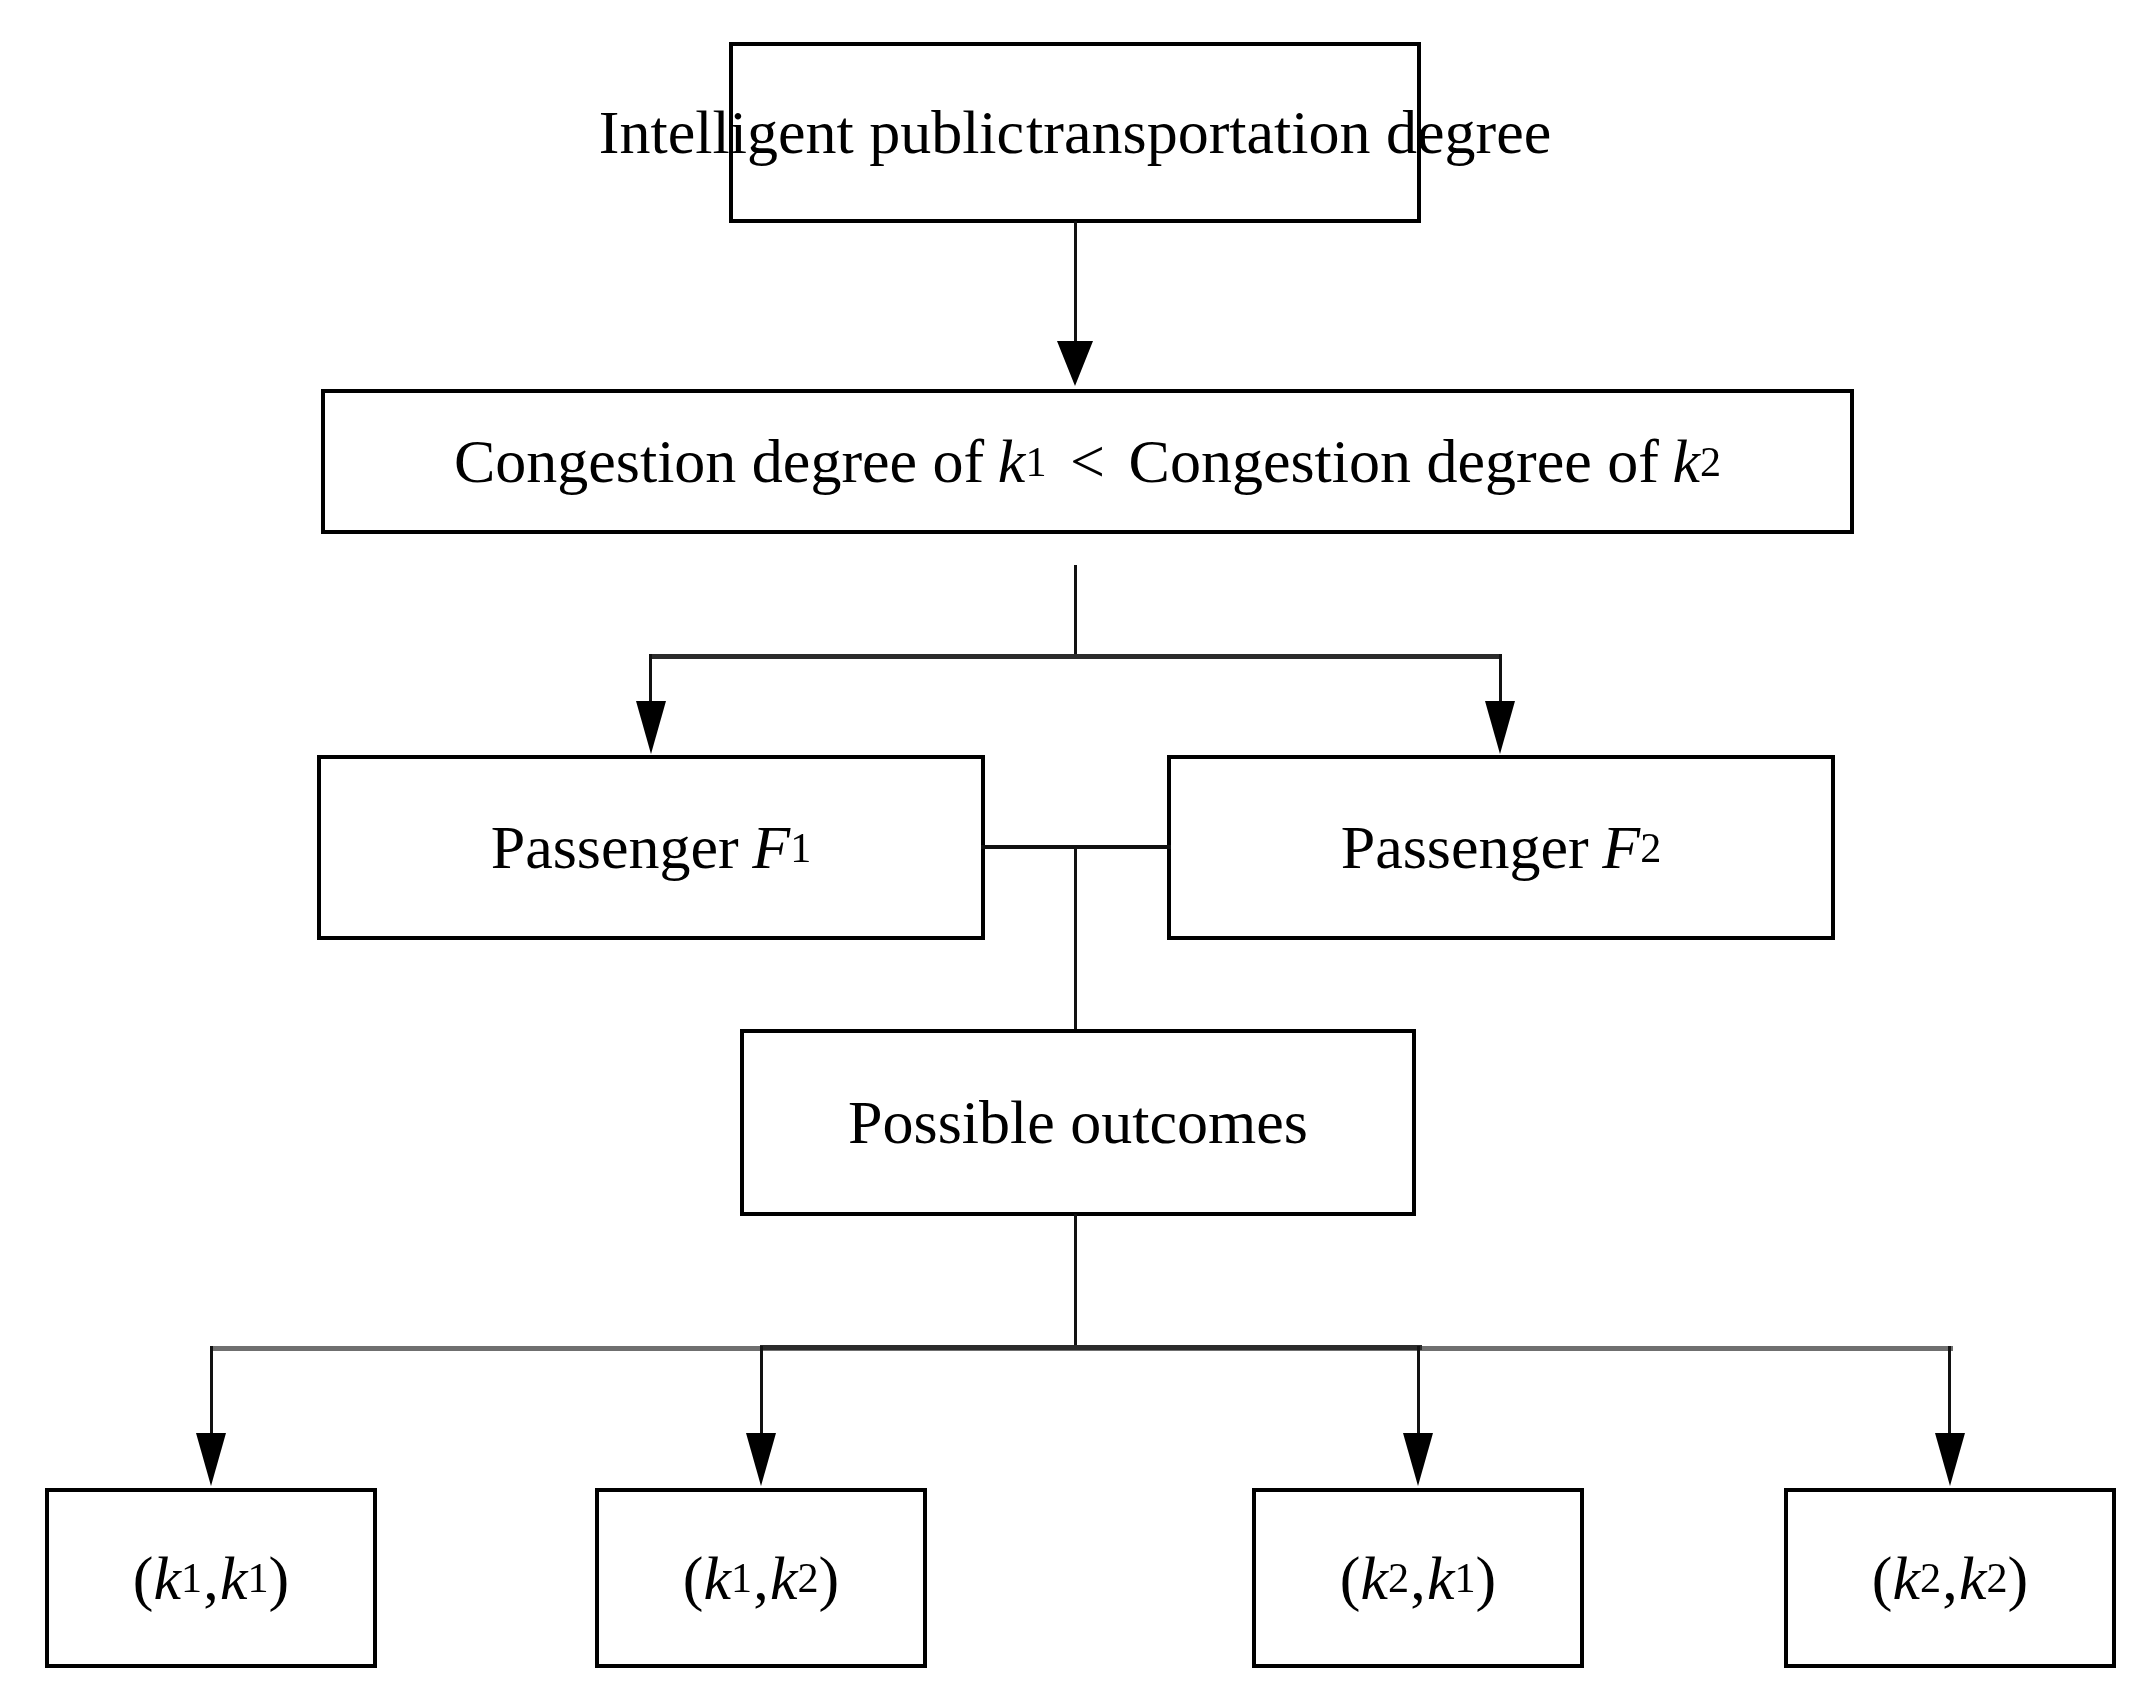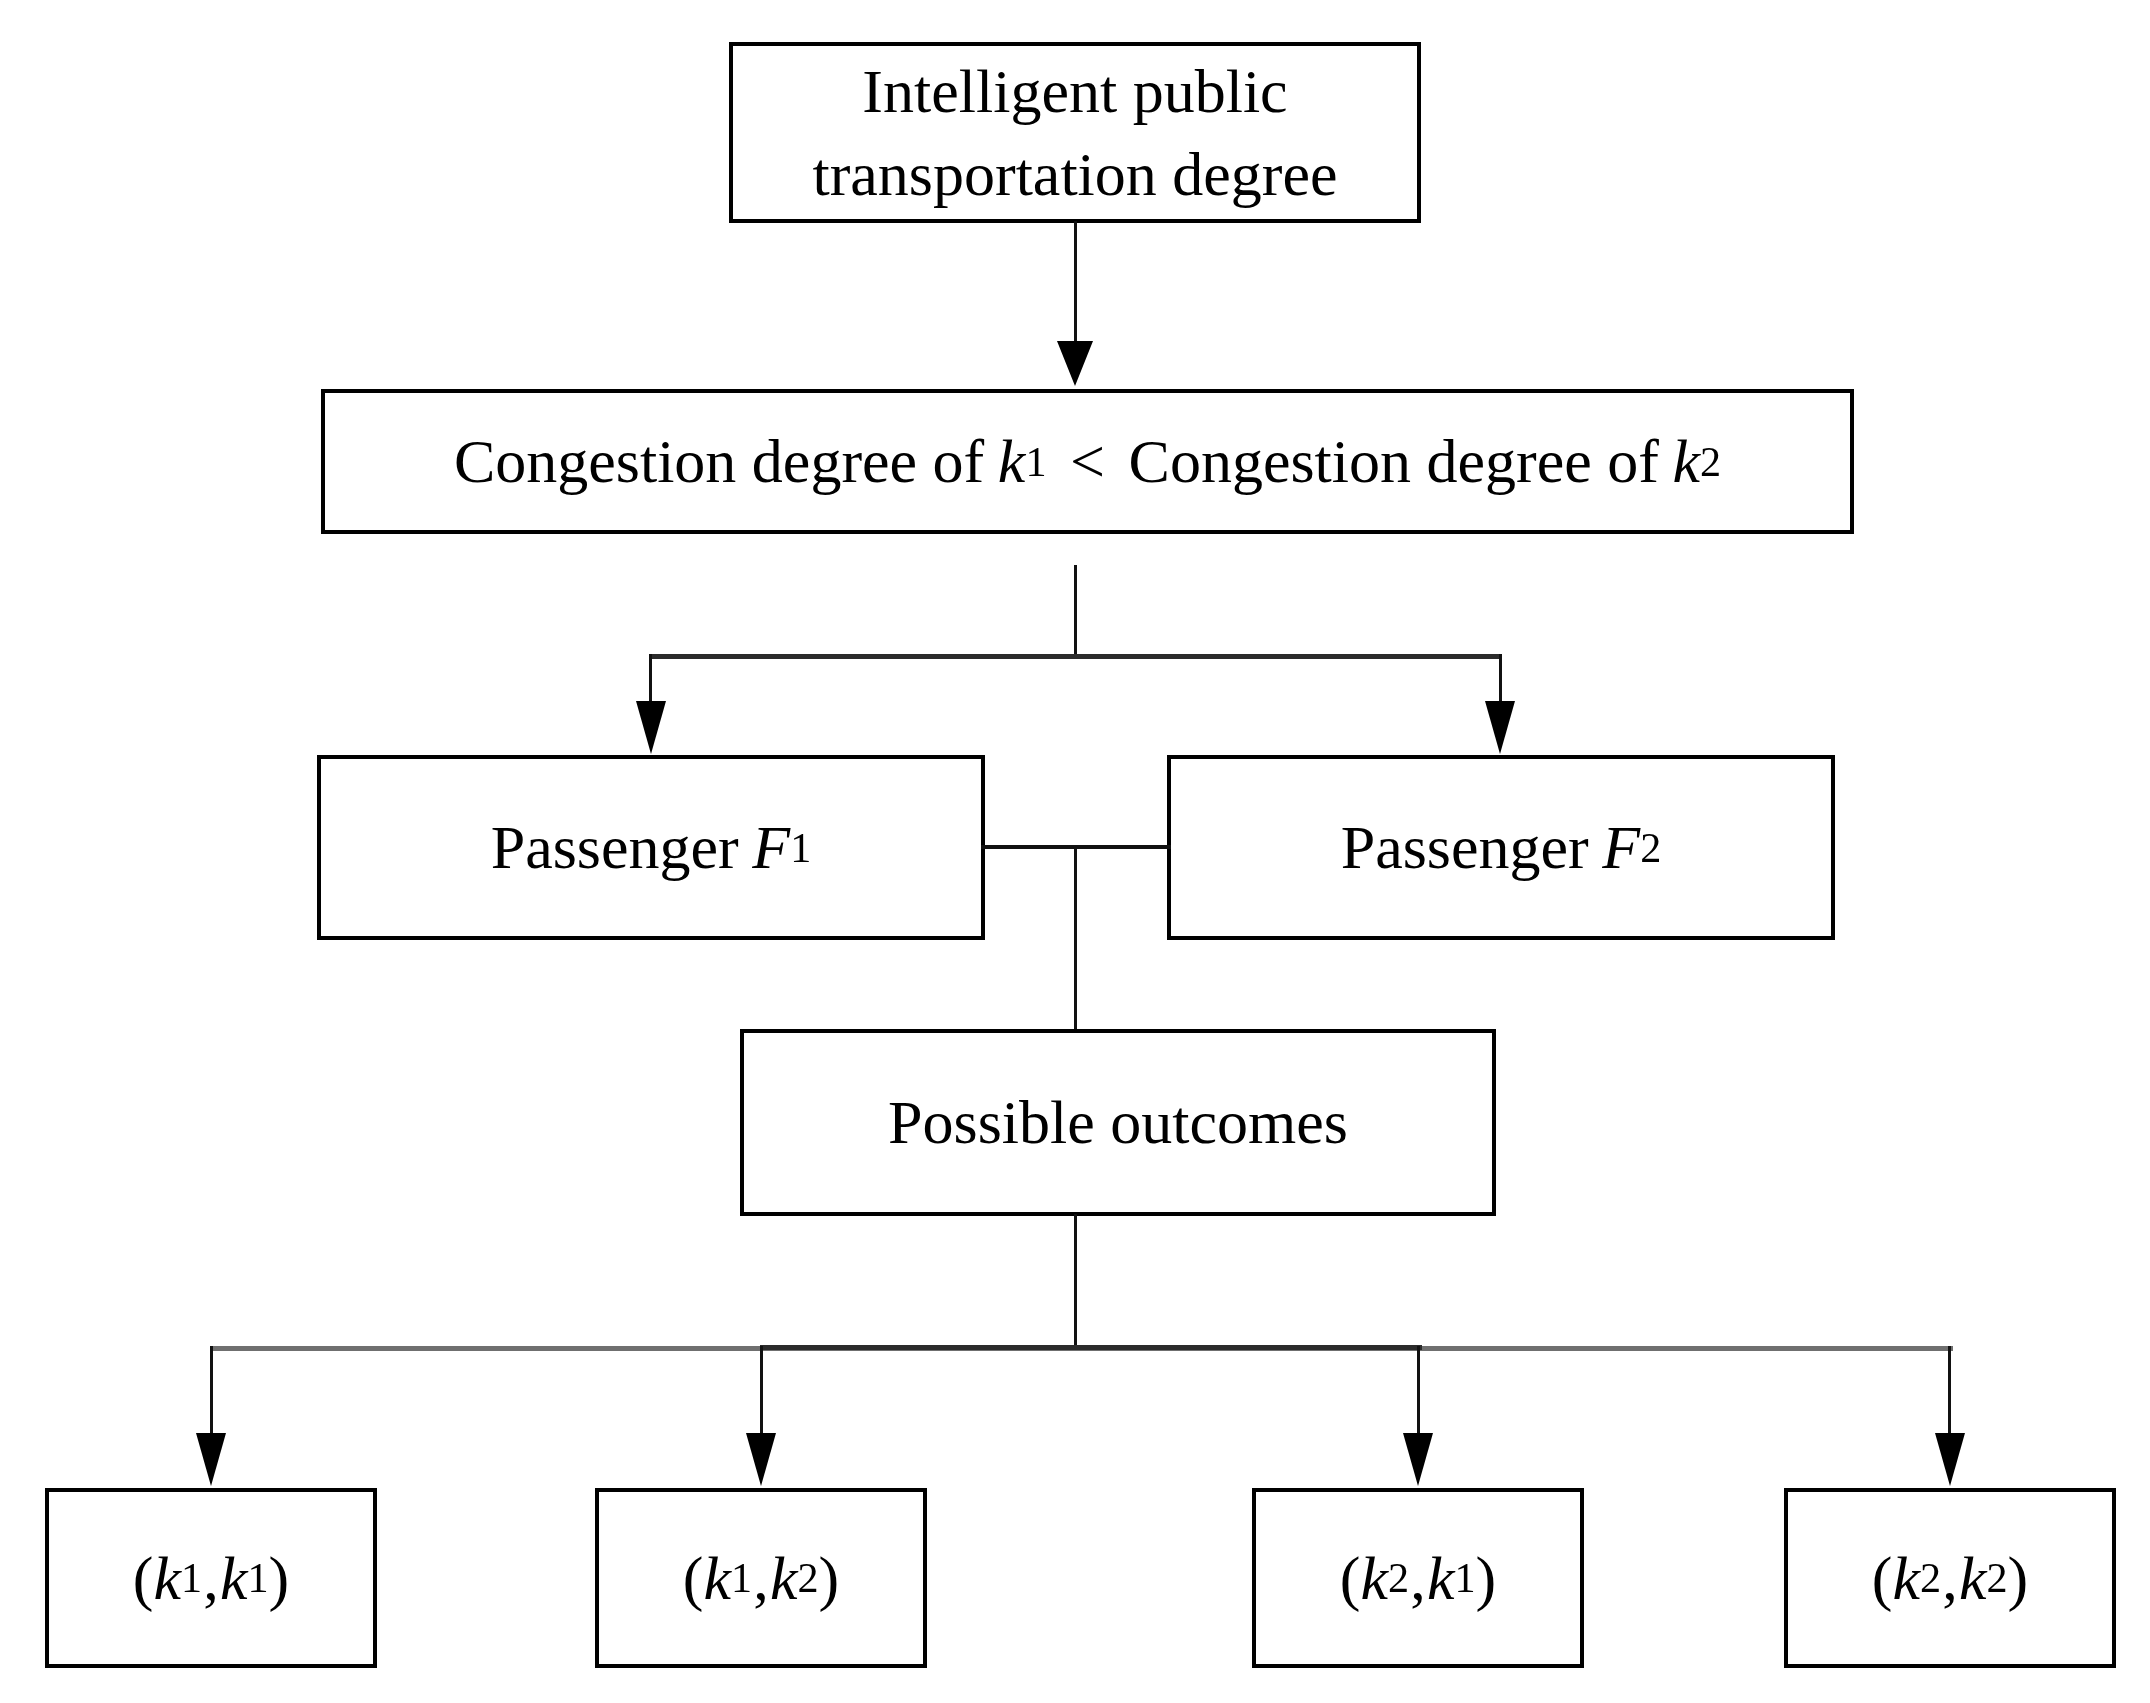--- a/index.html
+++ b/index.html
@@ -18,21 +18,21 @@
     border: 4.5px solid #000000;
     background: #ffffff;
     display: flex;
     align-items: center;
     justify-content: center;
     text-align: center;
     font-size: 62px;
     line-height: 1.3;
     white-space: nowrap;
   }
-  .node .stack { display: flex; flex-direction: column; gap: 2px; }
+  .node .stack { display: flex; flex-direction: row; gap: 2px; }
   .node i { font-style: italic; margin-left: 0.22em; }
   .node sub { font-size: 0.68em; line-height: 0; vertical-align: -0.22em; }
   .op { margin: 0 0.38em; }
   .formula i { margin-left: 0; }
   .formula .comma { margin: 0 0.02em; }
   .vline, .hline { position: absolute; background: #111111; }
   .hline-gray { position: absolute; background: #6f6f6f; }
   .hline-dark { position: absolute; background: #2b2b2b; }
   .arrow-down {
     position: absolute;
@@ -87,21 +87,21 @@
 
   <div class="node" style="left:1167px; top:755px; width:668px; height:185px;">
     <span>Passenger</span>
       <i>F</i>
       <sub>2</sub>
   </div>
 
   <div class="hline" style="left:981px; top:845px; width:190px; height:3.8px;"></div>
   <div class="vline" style="left:1074px; top:845px; width:3px; height:186px;"></div>
 
-  <div class="node" style="left:740px; top:1029px; width:756px; height:187px;">
+  <div class="node" style="left:740px; top:1029px; width:676px; height:187px;">
     <span>Possible outcomes</span>
   </div>
 
   <div class="vline" style="left:1074px; top:1214px; width:3px; height:134px;"></div>
   <div class="hline-gray" style="left:210px; top:1346px; width:1743px; height:4.5px;"></div>
   <div class="hline-dark" style="left:760px; top:1345px; width:662px; height:5.3px;"></div>
 
   <div class="vline" style="left:210px; top:1346px; width:3px; height:89px;"></div>
   <div class="arrow-down" style="left:196px; top:1433px;"></div>
   <div class="vline" style="left:760px; top:1346px; width:3px; height:89px;"></div>

